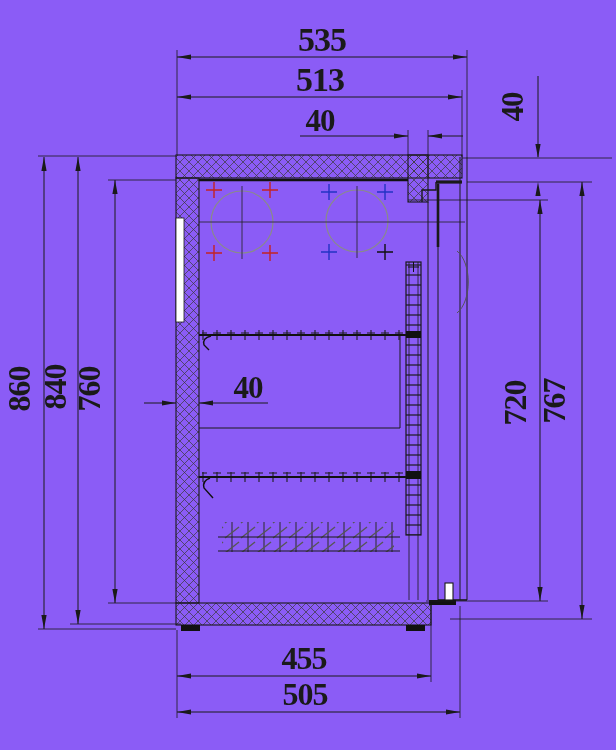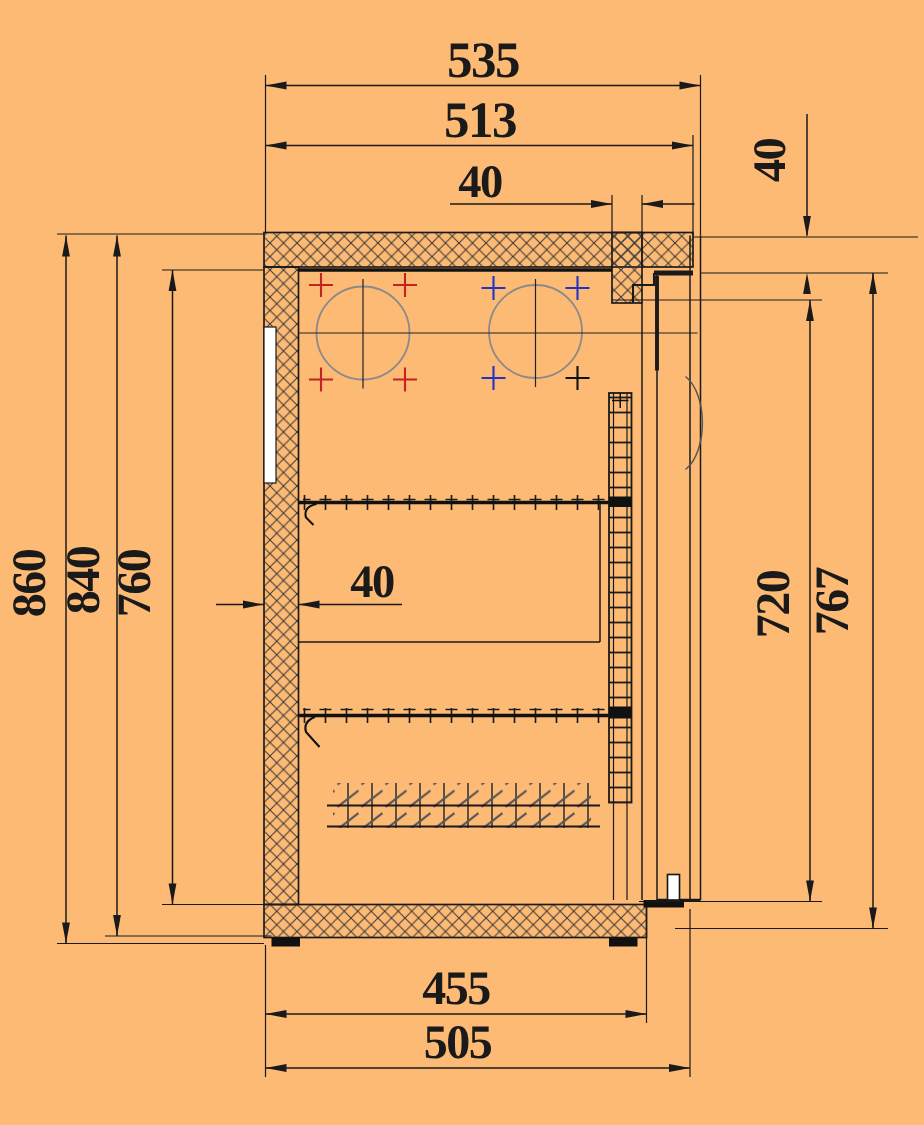--- a/index.html
+++ b/index.html
@@ -1,16 +1,16 @@
 <!DOCTYPE html>
 <html><head>
 <meta charset="utf-8">
 <style>
   html,body{margin:0;padding:0;background:#ffffff;}
-  .page{position:relative;width:616px;height:750px;background:#fdba74;overflow:hidden;}
+  .page{position:relative;width:616px;height:750px;background:#8b5cf6;overflow:hidden;}
   svg{display:block;}
   text{font-family:"Liberation Serif","DejaVu Serif",serif;font-weight:600;fill:#1a1a1a;letter-spacing:-1px;}
 </style>
 </head>
 <body>
 
 <div class="page">
 <svg width="616" height="750" viewBox="0 0 616 750">
   <defs>
     <pattern id="xh" width="9" height="9" patternUnits="userSpaceOnUse">

